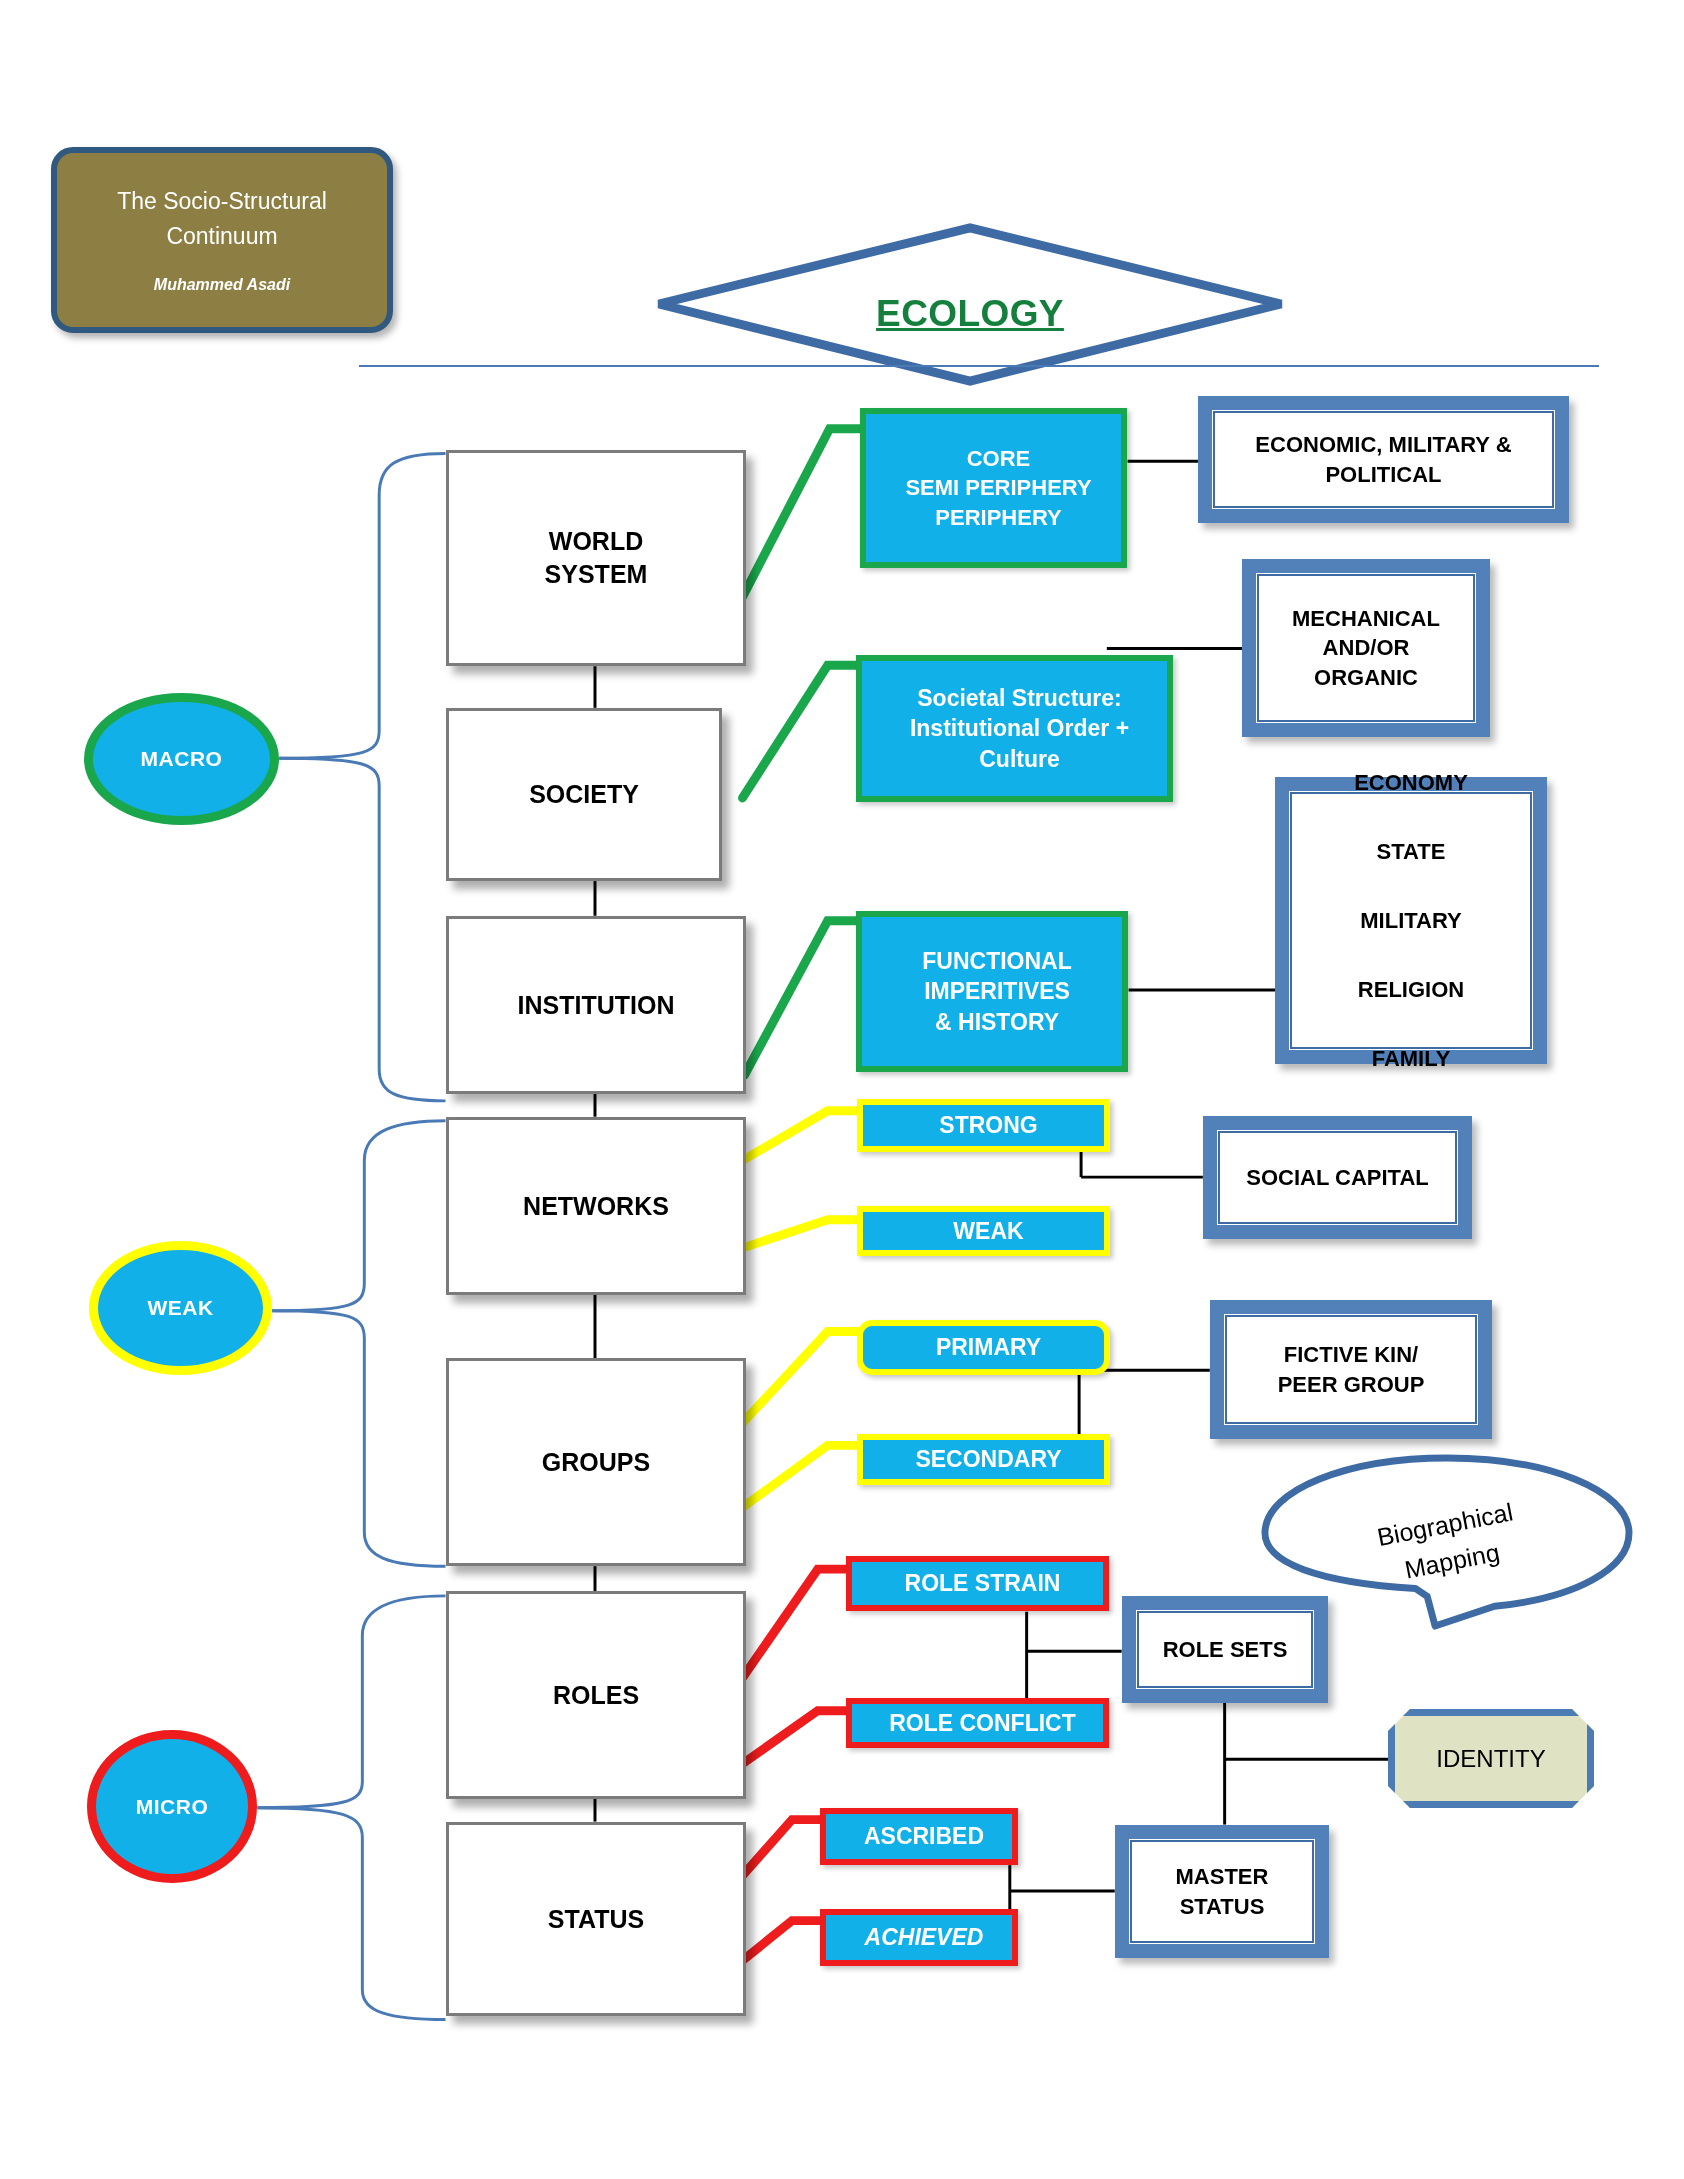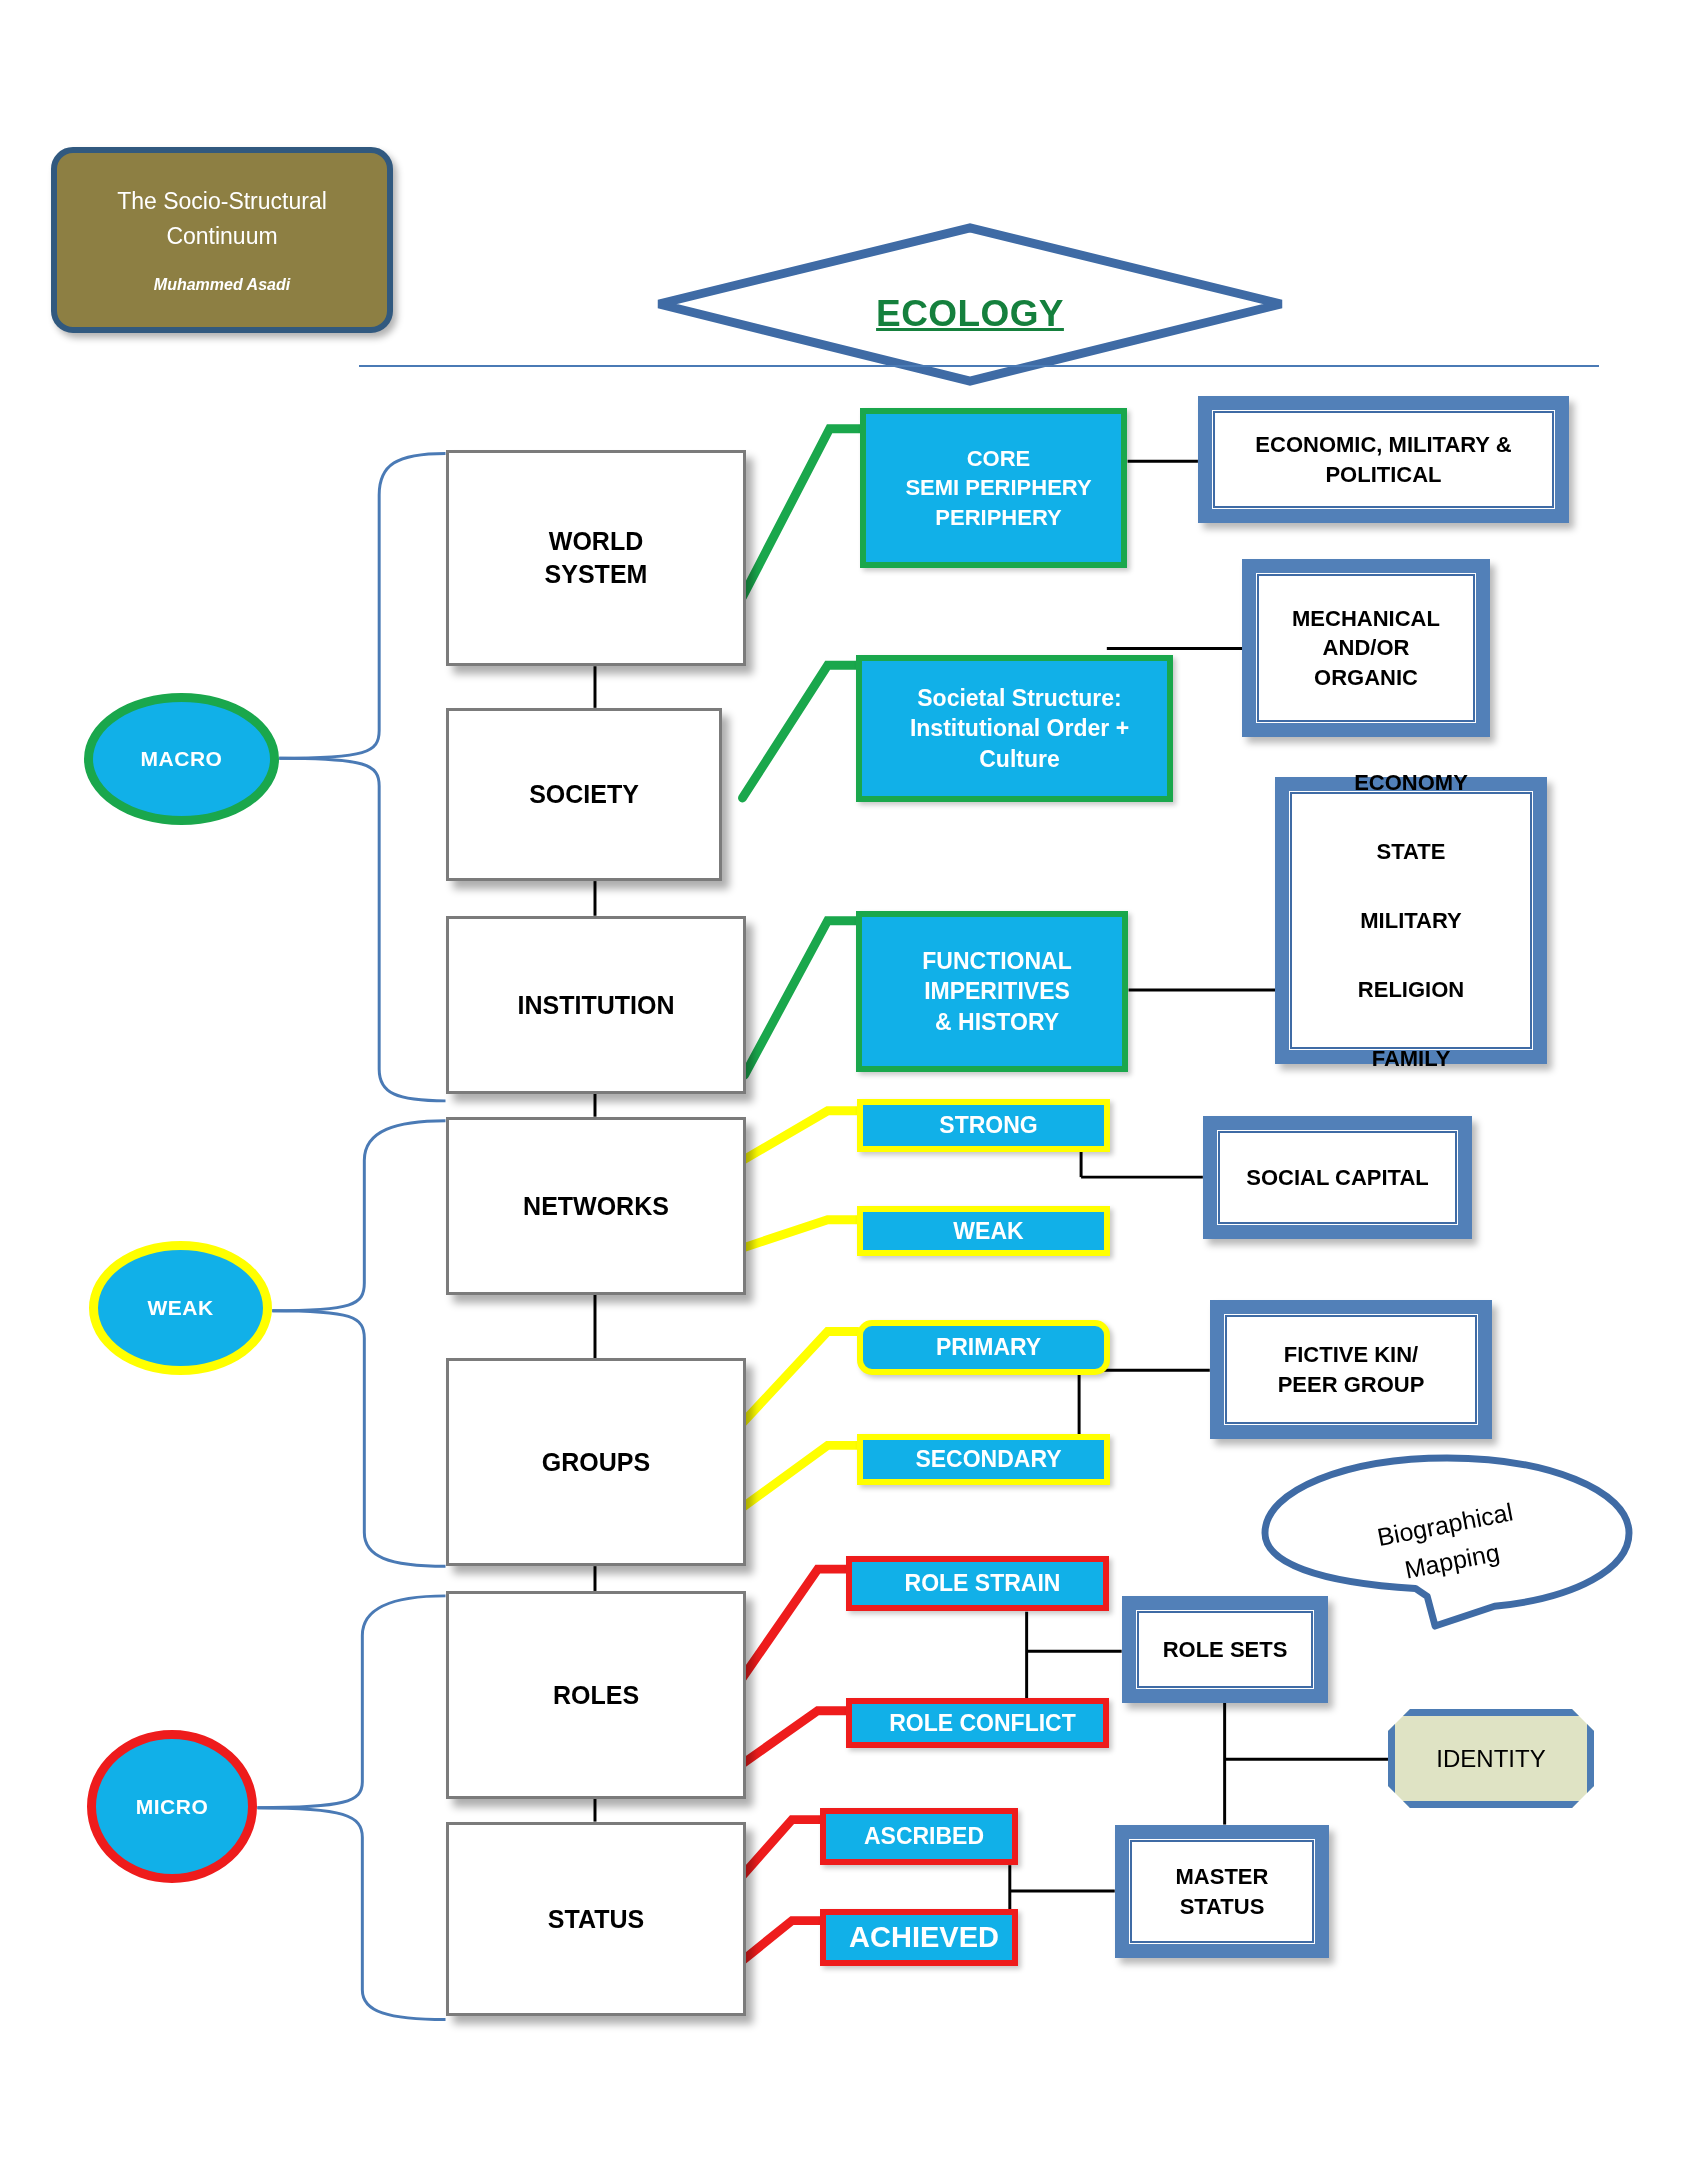--- a/index.html
+++ b/index.html
@@ -95,21 +95,21 @@
   #chip-society {left:856px;top:655px;width:317px;height:147px;font-size:23px;}
   #chip-inst    {left:856px;top:911px;width:272px;height:161px;font-size:23px;}
   #chip-strong  {left:857px;top:1099px;width:253px;height:53px;font-size:23px;}
   #chip-weak    {left:857px;top:1206px;width:253px;height:50px;font-size:23px;}
   #chip-primary {left:857px;top:1320px;width:253px;height:55px;font-size:23px;border-radius:15px;}
   #chip-secondary{left:857px;top:1434px;width:253px;height:51px;font-size:23px;}
   #chip-role-strain {left:846px;top:1556px;width:263px;height:55px;font-size:23px;}
   #chip-role-conflict{left:846px;top:1698px;width:263px;height:50px;font-size:23px;}
   #chip-ascribed{left:820px;top:1808px;width:198px;height:57px;font-size:23px;}
   #chip-achieved{left:820px;top:1909px;width:198px;height:57px;font-size:57px;}
-  #chip-achieved span{font-size:29px;}
+  #chip-achieved span{font-size:23px;font-style:italic;}
 
   
   .frame-box{
     background:#ffffff;
     border:14px solid #5280b8;
     outline:2px solid #3f6ba5;
     outline-offset:-17px;
     box-shadow:5px 6px 7px rgba(0,0,0,.28);
     color:#000;font-weight:700;
     flex-direction:column;

